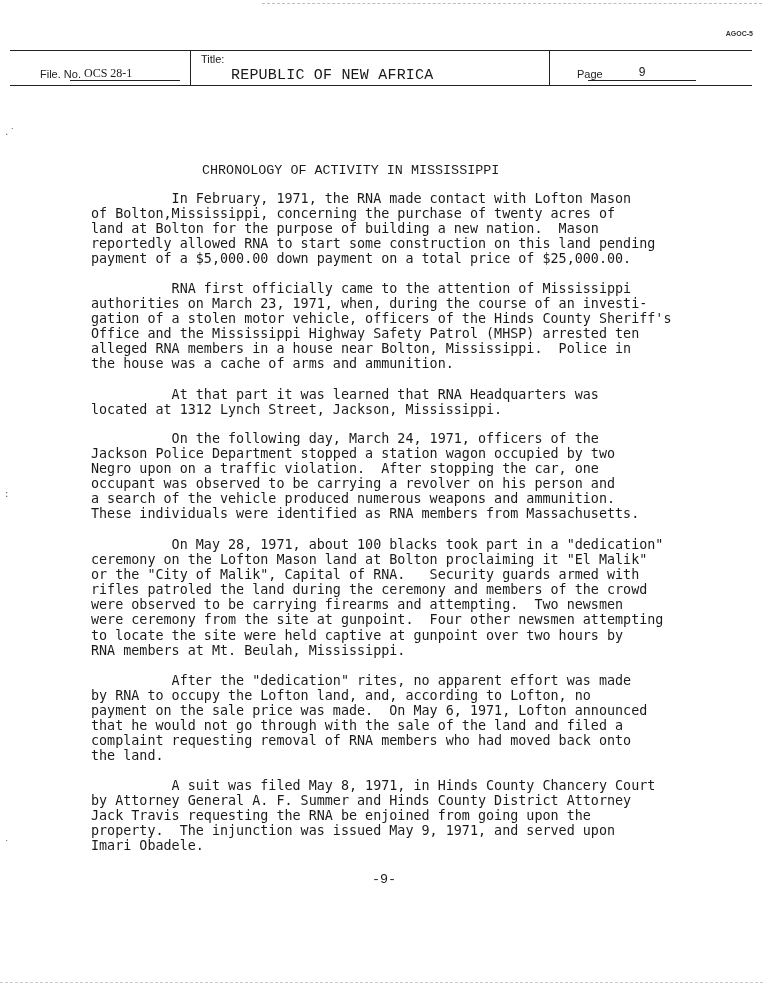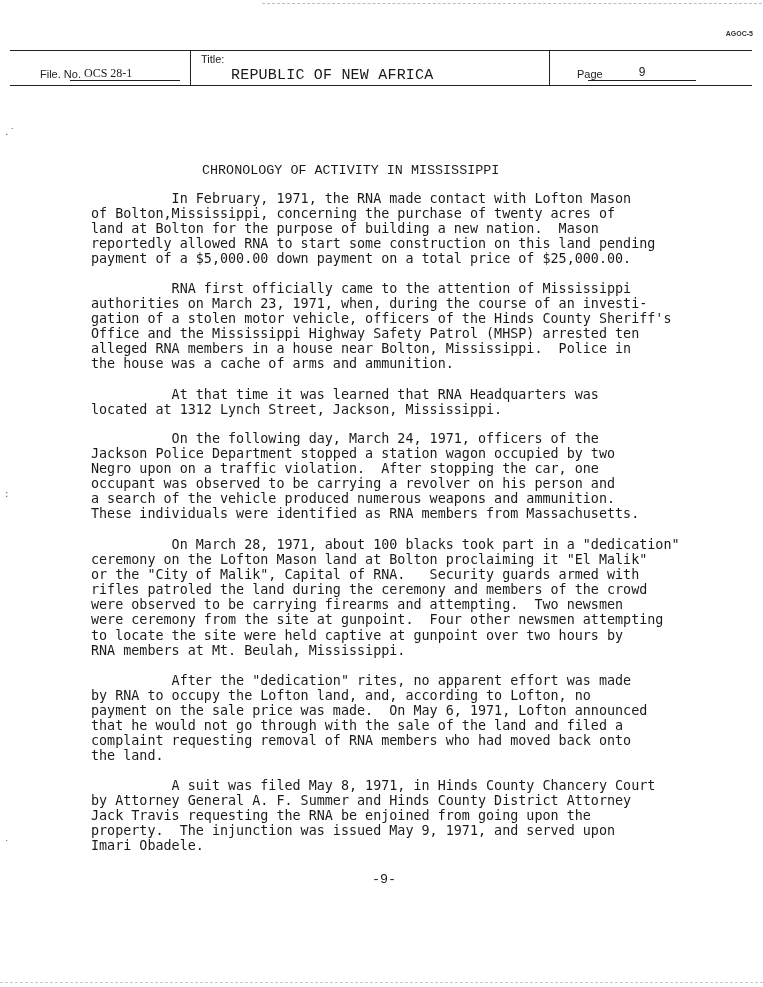--- a/index.html
+++ b/index.html
@@ -84,31 +84,31 @@
 <span>reportedly allowed RNA to start some construction on this land pending</span>
 <span>payment of a $5,000.00 down payment on a total price of $25,000.00.</span></pre>
 
 <pre class="para" style="top:265px"><span>          RNA first officially came to the attention of Mississippi</span>
 <span>authorities on March 23, 1971, when, during the course of an investi-</span>
 <span>gation of a stolen motor vehicle, officers of the Hinds County Sheriff's</span>
 <span>Office and the Mississippi Highway Safety Patrol (MHSP) arrested ten</span>
 <span>alleged RNA members in a house near Bolton, Mississippi.  Police in</span>
 <span>the house was a cache of arms and ammunition.</span></pre>
 
-<pre class="para" style="top:371px"><span>          At that time it was learned that RNA Headquarters was</span>
+<pre class="para" style="top:371px"><span>          At that part it was learned that RNA Headquarters was</span>
 <span>located at 1312 Lynch Street, Jackson, Mississippi.</span></pre>
 
 <pre class="para" style="top:415px"><span>          On the following day, March 24, 1971, officers of the</span>
 <span>Jackson Police Department stopped a station wagon occupied by two</span>
 <span>Negro upon on a traffic violation.  After stopping the car, one</span>
 <span>occupant was observed to be carrying a revolver on his person and</span>
 <span>a search of the vehicle produced numerous weapons and ammunition.</span>
 <span>These individuals were identified as RNA members from Massachusetts.</span></pre>
 
-<pre class="para" style="top:521px"><span>          On March 28, 1971, about 100 blacks took part in a "dedication"</span>
+<pre class="para" style="top:521px"><span>          On May 28, 1971, about 100 blacks took part in a "dedication"</span>
 <span>ceremony on the Lofton Mason land at Bolton proclaiming it "El Malik"</span>
 <span>or the "City of Malik", Capital of RNA.   Security guards armed with</span>
 <span>rifles patroled the land during the ceremony and members of the crowd</span>
 <span>were observed to be carrying firearms and attempting.  Two newsmen</span>
 <span>were ceremony from the site at gunpoint.  Four other newsmen attempting</span>
 <span>to locate the site were held captive at gunpoint over two hours by</span>
 <span>RNA members at Mt. Beulah, Mississippi.</span></pre>
 
 <pre class="para" style="top:657px"><span>          After the "dedication" rites, no apparent effort was made</span>
 <span>by RNA to occupy the Lofton land, and, according to Lofton, no</span>

